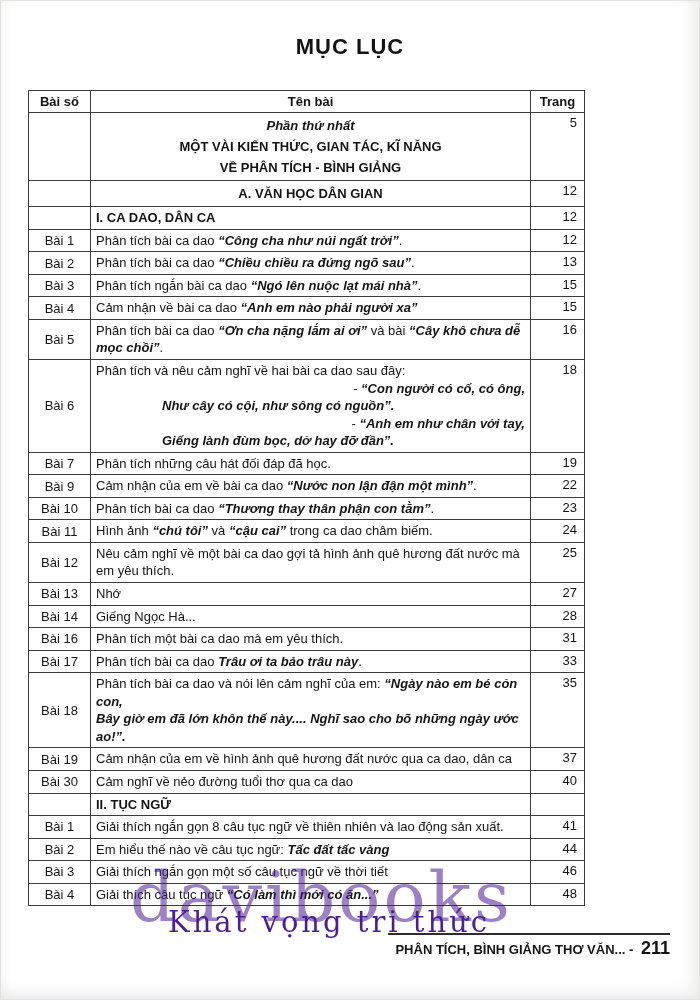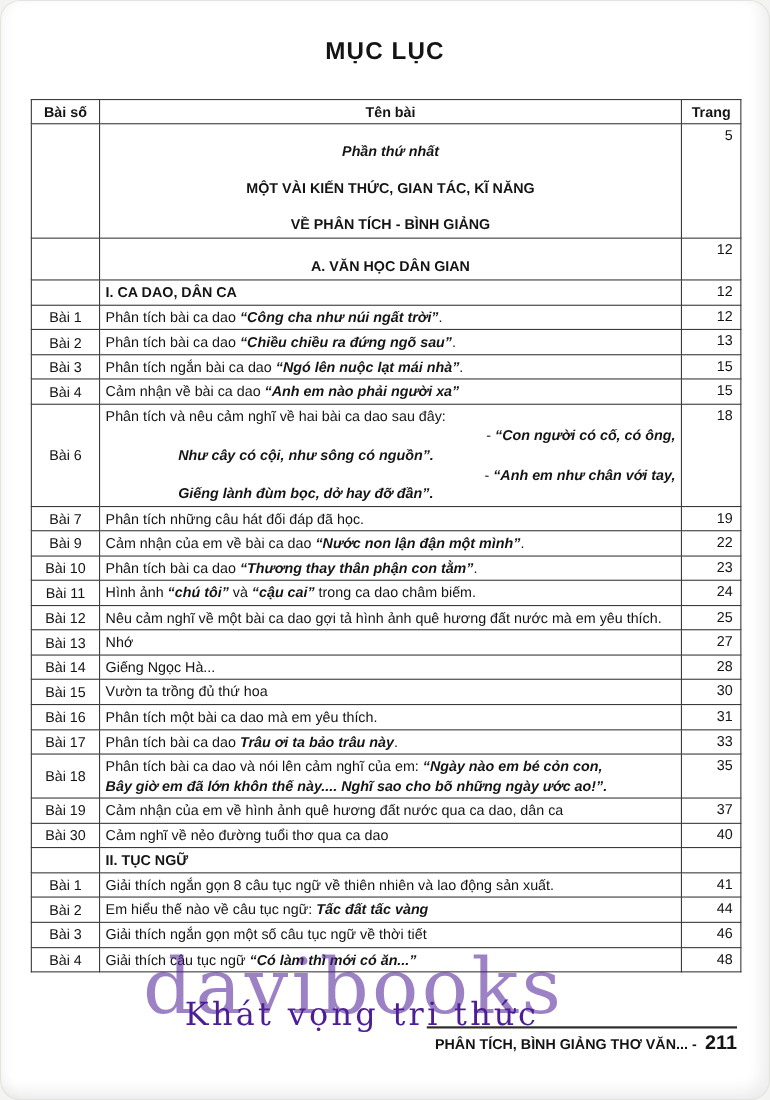--- a/index.html
+++ b/index.html
@@ -8,49 +8,48 @@
     font-family:"Liberation Sans", sans-serif;
     background:#f3f3f1;
     color:#141414;
     position:relative;
     overflow:hidden;
   }
   .page {
     position:absolute; inset:0;
     background:#ffffff;
     box-shadow: inset 0 0 0 1px #e3e3df, inset -8px -8px 14px rgba(0,0,0,0.07), inset 6px 0 10px rgba(0,0,0,0.03);
-    border-radius: 18px;
   }
   .doc-title {
     text-align:center;
     font-size:22px;
     font-weight:bold;
     letter-spacing:1px;
     padding-top:34px;
   }
   table.toc {
     position:absolute;
     left:28px; top:90px;
-    width:646px;
+    width:557px;
     border-collapse:collapse;
     table-layout:fixed;
     font-size:13px;
     background:#fff;
   }
   .toc th, .toc td {
     border:1px solid #3b3b3b;
     padding:2px 5px;
     vertical-align:top;
   }
   .toc th { font-weight:bold; text-align:center; padding:3px 4px; font-size:13px; }
   td.c-no { text-align:center; vertical-align:middle; white-space:nowrap;margin-left:36px; }
   td.c-page { text-align:right; padding-right:7px; vertical-align:top; }
   td.c-title .line { line-height:1.35; }
   td.c-title.center { text-align:center; }
-  td.c-title.center .line { line-height:1.62;margin-top:12px; }
+  td.c-title.center .line { line-height:1.62; }
   .b { font-weight:bold; }
   .i { font-style:italic; }
   .ind1 { padding-left:46px;text-align:right; }
   .ind2 { padding-left:66px; }
 
   .footer-rule {
     position:absolute;
     right:30px; top:933px;
     width:282px; height:2px;
     background:#2c2c2c;
@@ -159,20 +158,27 @@
           <td class="c-page">15</td>
         </tr>
         <tr>
           <td class="c-no">Bài 4</td>
           <td class="c-title">
             <div class="line"><span>Cảm nhận về bài ca dao </span><span class="b i">“Anh em nào phải người xa”</span></div>
           </td>
           <td class="c-page">15</td>
         </tr>
         <tr>
+          <td class="c-no">Bài 5</td>
+          <td class="c-title">
+            <div class="line"><span>Phân tích bài ca dao </span><span class="b i">“Ơn cha nặng lắm ai ơi”</span><span> và bài </span><span class="b i">“Cây khô chưa dễ mọc chồi”</span><span>.</span></div>
+          </td>
+          <td class="c-page">16</td>
+        </tr>
+        <tr>
           <td class="c-no">Bài 6</td>
           <td class="c-title">
             <div class="line"><span>Phân tích và nêu cảm nghĩ về hai bài ca dao sau đây:</span></div>
             <div class="line ind1"><span>-  </span><span class="b i">“Con người có cố, có ông,</span></div>
             <div class="line ind2"><span class="b i">Như cây có cội, như sông có nguồn”.</span></div>
             <div class="line ind1"><span>-  </span><span class="b i">“Anh em như chân với tay,</span></div>
             <div class="line ind2"><span class="b i">Giếng lành đùm bọc, dở hay đỡ đần”.</span></div>
           </td>
           <td class="c-page">18</td>
         </tr>
@@ -219,27 +225,20 @@
           <td class="c-page">27</td>
         </tr>
         <tr>
           <td class="c-no">Bài 14</td>
           <td class="c-title">
             <div class="line"><span>Giếng Ngọc Hà...</span></div>
           </td>
           <td class="c-page">28</td>
         </tr>
         <tr>
-          <td class="c-no">Bài 15</td>
-          <td class="c-title">
-            <div class="line"><span>Vườn ta trồng đủ thứ hoa</span></div>
-          </td>
-          <td class="c-page">30</td>
-        </tr>
-        <tr>
           <td class="c-no">Bài 16</td>
           <td class="c-title">
             <div class="line"><span>Phân tích một bài ca dao mà em yêu thích.</span></div>
           </td>
           <td class="c-page">31</td>
         </tr>
         <tr>
           <td class="c-no">Bài 17</td>
           <td class="c-title">
             <div class="line"><span>Phân tích bài ca dao </span><span class="b i">Trâu ơi ta bảo trâu này</span><span>.</span></div>

